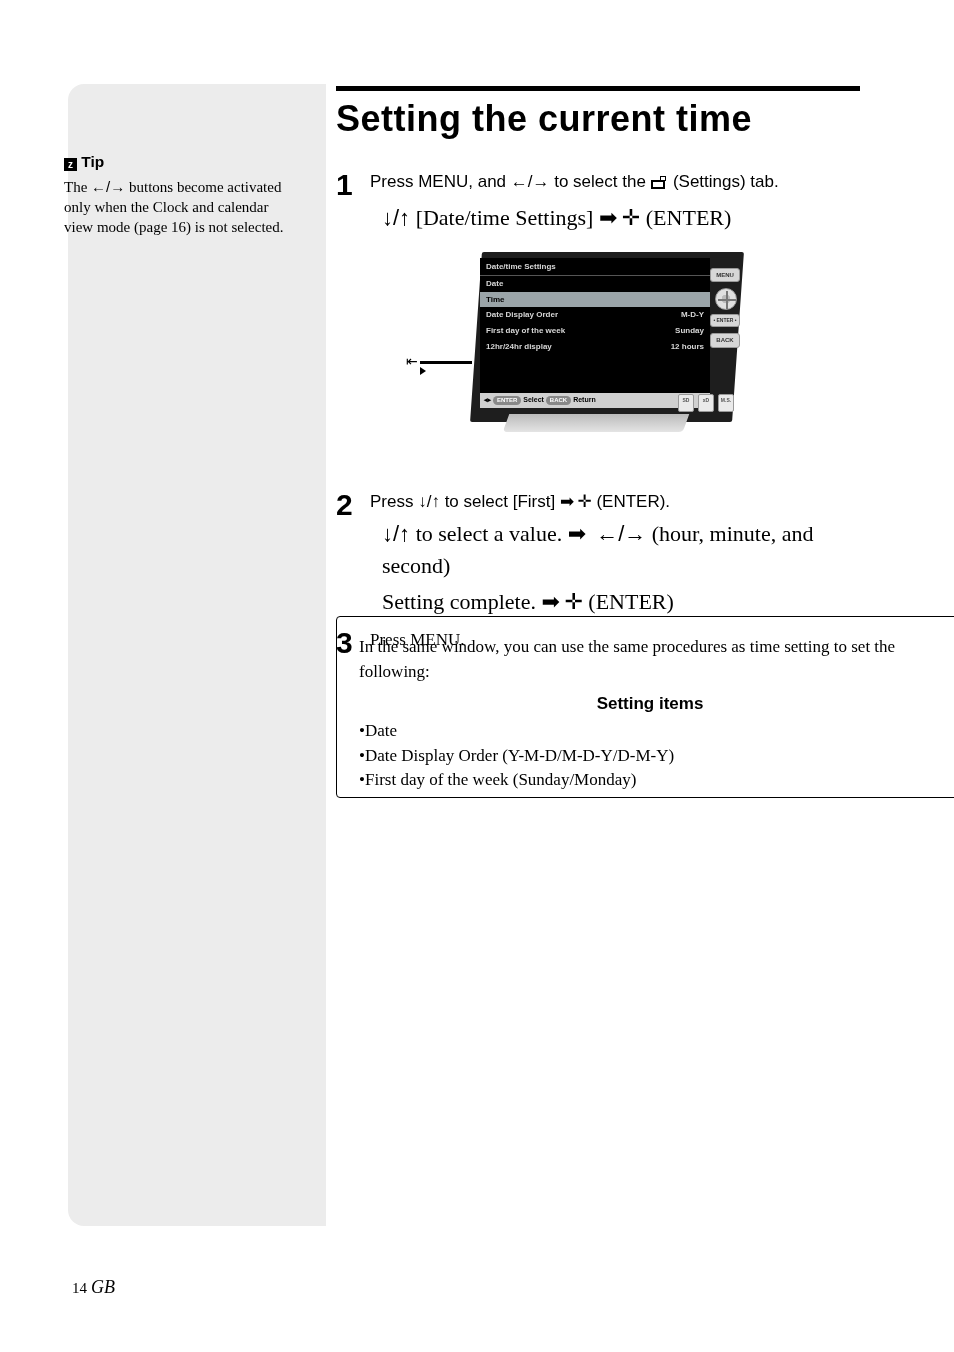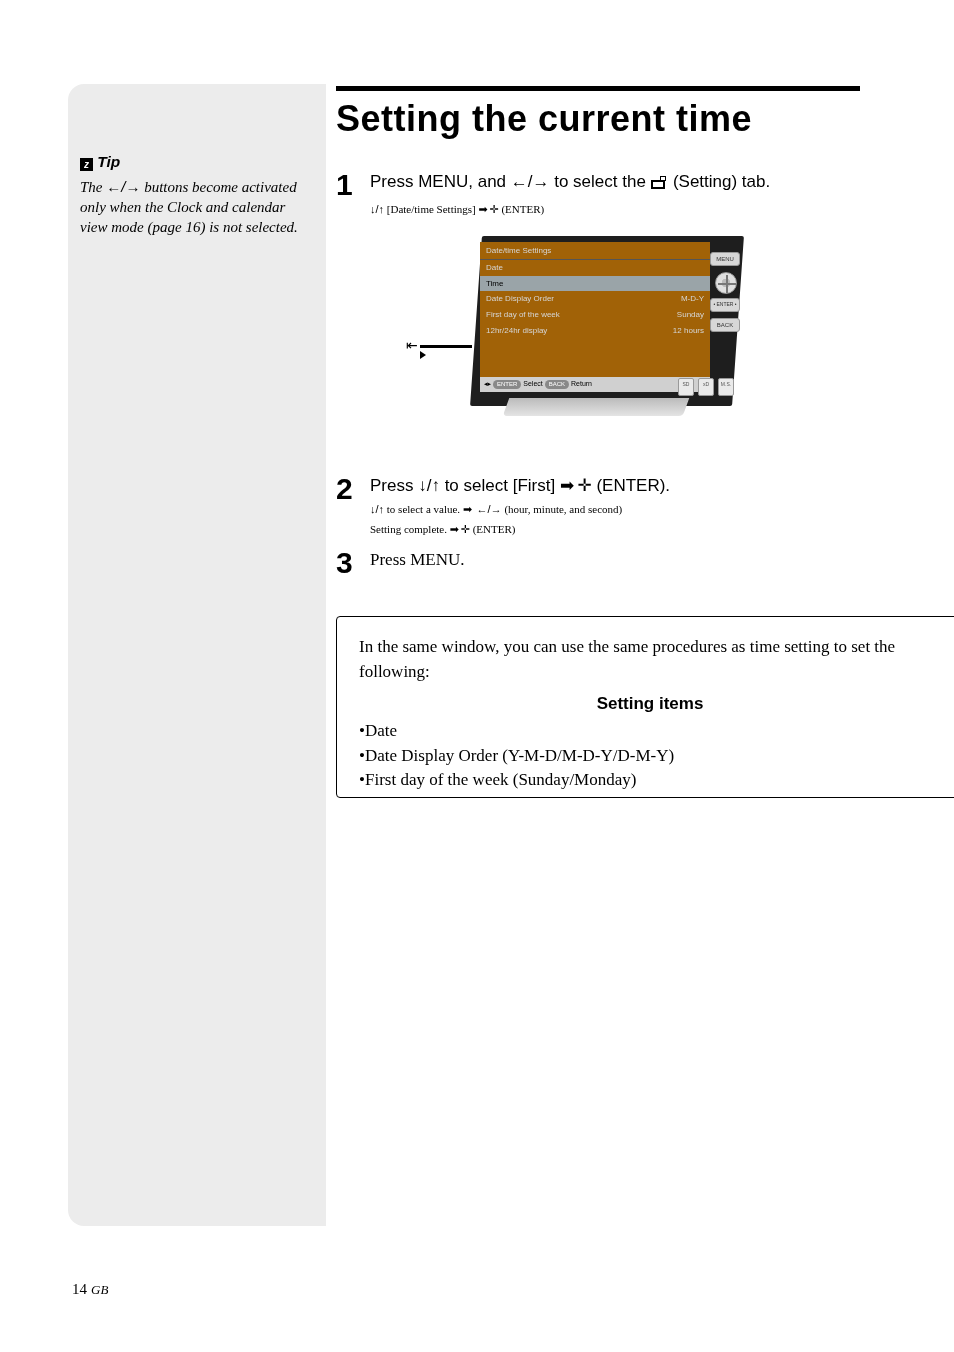--- a/index.html
+++ b/index.html
@@ -2,39 +2,39 @@
 <html><head>
 <meta charset="utf-8">
 <style>
   * { box-sizing: border-box; margin: 0; padding: 0; }
   html, body { width: 954px; height: 1352px; background: #fff; font-family: "Times New Roman", Times, serif; color: #000; }
   .page { position: relative; width: 954px; height: 1352px; }
   .side-shade { position: absolute; left: 68px; top: 84px; width: 258px; height: 1142px; background: #ececec; border-top-left-radius: 16px; border-top-right-radius: 0; border-bottom-left-radius: 16px; }
   .top-rule { position: absolute; left: 336px; top: 86px; width: 524px; height: 5px; background: #000; }
   h1.title { position: absolute; left: 336px; top: 98px; font-family: Arial, Helvetica, sans-serif; font-weight: 900; font-size: 36px; letter-spacing: 0.5px; }
 
-  .tip-block { position: absolute; left: 80px; top: 152px; width: 236px; font-size: 15px; line-height: 1.35; font-style: italic; }
+  .tip-block { position: absolute; left: 64px; top: 152px; width: 236px; font-size: 15px; line-height: 1.35; }
   .tip-head { font-family: Arial, Helvetica, sans-serif; font-weight: 700; font-size: 15.5px; }
   .tip-ico { display: inline-block; width: 13px; height: 13px; background: #000; color: #fff; text-align: center; line-height: 13px; font-size: 10px; font-weight: 700; vertical-align: -1px; }
   .tip-body { margin-top: 4px; }
   .arrow-lr { font-family: Arial, sans-serif; }
 
   .steps { position: absolute; left: 336px; top: 170px; width: 540px; }
   .step { display: flex; align-items: flex-start; margin-bottom: 10px; }
   .step-num { font-family: Arial, Helvetica, sans-serif; font-weight: 900; font-size: 30px; line-height: 1; width: 34px; flex: 0 0 34px; }
   .step-body { font-size: 17px; line-height: 1.45; flex: 1; }
   .step-body .sans { font-family: Arial, Helvetica, sans-serif; }
-  .step-sub { font-size: 11px; margin-top: 4px; }
+  .step-sub { font-size: 22px; margin-top: 4px; margin-left: 12px; }
   .thick-arrow { font-family: Arial, sans-serif; letter-spacing: -1px; }
   .enter-dot { font-family: Arial, sans-serif; }
 
   
   .figure { position: relative; margin: 18px 0 20px 36px; width: 320px; height: 208px; }
   .screen-back { position: absolute; left: 70px; top: 0; width: 262px; height: 170px; background: #1e1e1e; transform: skew(-4deg); border-radius: 2px; }
-  .screen { position: absolute; left: 74px; top: 6px; width: 230px; height: 150px; background: #a16207; color: #d6d6d6; font-family: Arial, Helvetica, sans-serif; font-size: 8px; }
+  .screen { position: absolute; left: 74px; top: 6px; width: 230px; height: 150px; background: #000000; color: #d6d6d6; font-family: Arial, Helvetica, sans-serif; font-size: 8px; font-weight: bold; }
   .screen .hdr { padding: 3px 6px; border-bottom: 1px solid #555; }
   .screen .row { display: flex; justify-content: space-between; padding: 2px 6px; }
   .screen .row.sel { background: #9aa4a8; color: #000; }
   .status { position: absolute; left: 0; bottom: 0; width: 100%; background: #d0d0d0; color: #000; font-size: 7px; padding: 2px 4px; }
   .status .pill { display: inline-block; background: #888; color: #fff; border-radius: 6px; padding: 0 4px; font-size: 6px; vertical-align: middle; }
   .stand { position: absolute; left: 100px; top: 162px; width: 180px; height: 18px; background: linear-gradient(#bbb,#e4e4e4); transform: skew(-20deg); border-radius: 0 0 4px 4px; }
   .side-btns { position: absolute; right: -32px; top: 10px; width: 32px; }
   .side-btn { display: block; width: 30px; margin-bottom: 6px; background: #d7d7d7; border: 1px solid #999; border-radius: 3px; font-size: 6px; font-family: Arial, sans-serif; text-align: center; padding: 2px 0; color: #333; }
   .side-dpad { display: block; width: 22px; height: 22px; margin: 4px auto; border: 1px solid #999; border-radius: 50%; background: radial-gradient(circle,#bbb 30%,#e0e0e0 32%); position: relative; }
   .side-dpad::before, .side-dpad::after { content:""; position:absolute; background:#777; }
@@ -46,21 +46,21 @@
   .usb-line { display:inline-block; width: 52px; height: 3px; background: #000; vertical-align: middle; margin-left: 2px;}
   .usb-line::after { content:""; display:inline-block; border-left: 6px solid #000; border-top:4px solid transparent; border-bottom:4px solid transparent; vertical-align: middle; margin-bottom:2px;}
 
   .info-box { position: absolute; left: 336px; top: 616px; width: 628px; border: 1.5px solid #000; border-radius: 4px; padding: 18px 22px 4px; font-size: 17px; line-height: 1.45; }
   .info-box .sub-head { font-family: Arial, Helvetica, sans-serif; font-weight: 700; margin: 8px 0 2px; text-align: center; }
   .info-box ul { list-style: none; }
   .info-box li::before { content: "•"; }
 
   .footer { position: absolute; left: 72px; bottom: 54px; font-size: 16px; }
   .footer .pn { font-size: 15px; font-family: "Times New Roman", serif; }
-  .footer .gb { font-size: 13px; font-style: italic; }
+  .footer .gb { font-size: 18px; font-style: italic; }
 
   .settings-ico { display:inline-block; vertical-align:-3px; }
 </style>
 </head>
 <body>
 
 <div class="page">
   <div class="side-shade"></div>
   <div class="top-rule"></div>
   <h1 class="title">Setting the current time</h1>
@@ -82,21 +82,21 @@
       <div class="step-body">
         <span class="sans">Press MENU, and </span><span class="sans arrow-lr">←/→</span><span class="sans"> to select the </span>
         <span class="settings-ico">
           <svg width="18" height="14" viewBox="0 0 18 14">
               <rect x="0" y="4" width="14" height="9" fill="#000"></rect>
               <rect x="2" y="6" width="10" height="5" fill="#fff"></rect>
               <rect x="9" y="0" width="6" height="5" fill="#000"></rect>
               <rect x="10" y="1" width="4" height="3" fill="#fff"></rect>
             </svg>
         </span>
-        <span class="sans"> (Setting) tab.</span>
+        <span class="sans"> (Settings) tab.</span>
         <div class="step-sub">
           <span class="arrow-lr">↓/↑</span><span>  [Date/time Settings] </span><span class="thick-arrow">➡</span>
           <span class="enter-dot">✛</span><span> (ENTER)</span>
         </div>
 
         
         <div class="figure">
           <div class="screen-back"></div>
           <div class="screen">
             <div class="hdr">Date/time Settings</div>

